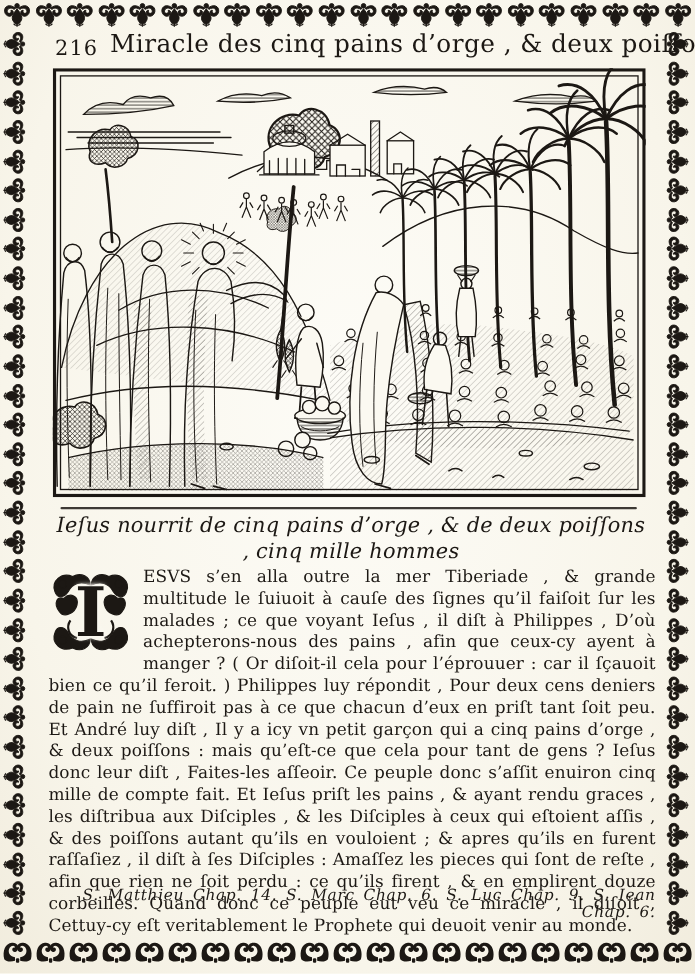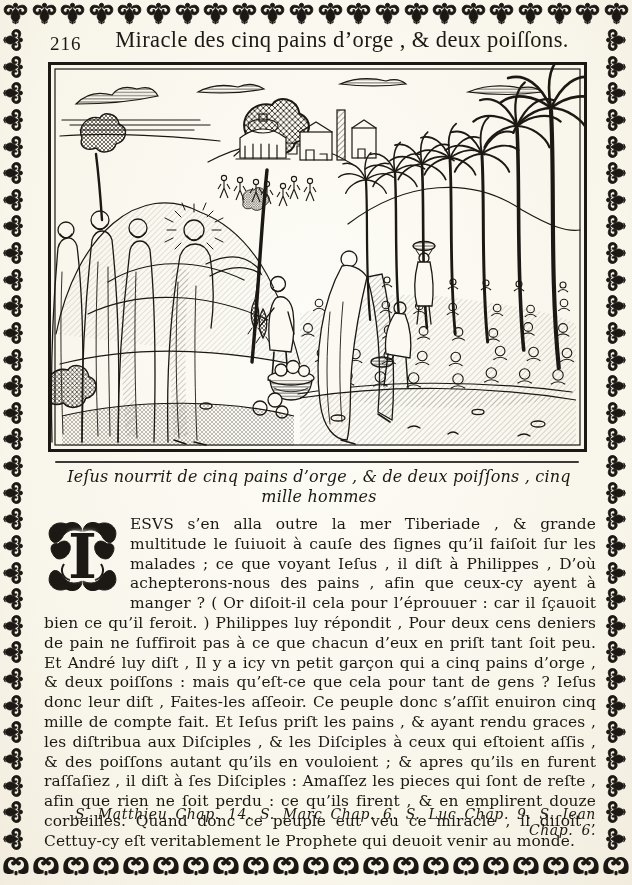--- a/index.html
+++ b/index.html
@@ -23,34 +23,34 @@
   .orn-bottom{bottom:0;left:0;right:0;height:32px;flex-direction:row;justify-content:space-between;padding:2px 2px;}
   .orn-left{top:28px;bottom:34px;left:0;width:28px;flex-direction:column;justify-content:space-between;padding:0 1px;}
   .orn-right{top:28px;bottom:34px;right:0;width:28px;flex-direction:column;justify-content:space-between;padding:0 1px;}
   .orn{width:27px;height:24px;flex:0 0 auto;color:var(--ink);}
   .orn-bottom .orn{width:28px;height:27px;}
   .orn-left .orn,.orn-right .orn{width:25px;height:24px;}
   .orn-left .orn{transform:rotate(90deg);}
   .orn-right .orn{transform:rotate(-90deg);}
 
   
-  .header{position:absolute;top:27px;left:40px;right:38px;height:32px;font-family:Liberation Serif, serif;}
+  .header{position:absolute;top:27px;left:40px;right:38px;height:32px;}
   .pagenum{position:absolute;left:10px;top:6px;font-size:19px;letter-spacing:1px;}
   .title{position:absolute;left:60px;right:10px;top:0;text-align:center;
     font-size:22.5px;letter-spacing:.4px;white-space:nowrap;}
 
   
   .woodcut{position:absolute;top:62px;left:48px;width:539px;height:390px;}
   .woodcut svg{display:block;width:100%;height:100%;color:var(--ink);}
 
   .rule{position:absolute;top:461px;left:55px;width:524px;height:2px;background:var(--ink);border-radius:2px;opacity:.85;}
 
   
   .caption{position:absolute;top:467px;left:50px;right:44px;text-align:center;
-    font-style:italic;font-size:16px;line-height:1.22;letter-spacing:.2px;}
+    font-style:italic;font-size:19px;line-height:1.22;letter-spacing:.2px;}
 
   
   .textblock{position:absolute;top:515px;left:44px;width:552px;
     font-size:15.4px;line-height:1.285;text-align:justify;text-justify:inter-word;
     letter-spacing:.1px;}
   .dropcap{float:left;width:77px;height:77px;margin:3px 9px 1px 0;position:relative;}
   .dropcap svg{position:absolute;inset:0;width:100%;height:100%;color:var(--ink);}
   .dropcap .letter{position:absolute;inset:0;display:flex;align-items:center;justify-content:center;
     font-size:62px;font-weight:bold;color:var(--ink);
     text-shadow:0 0 3px var(--paper),0 0 3px var(--paper),0 0 5px var(--paper),0 0 6px var(--paper);}

